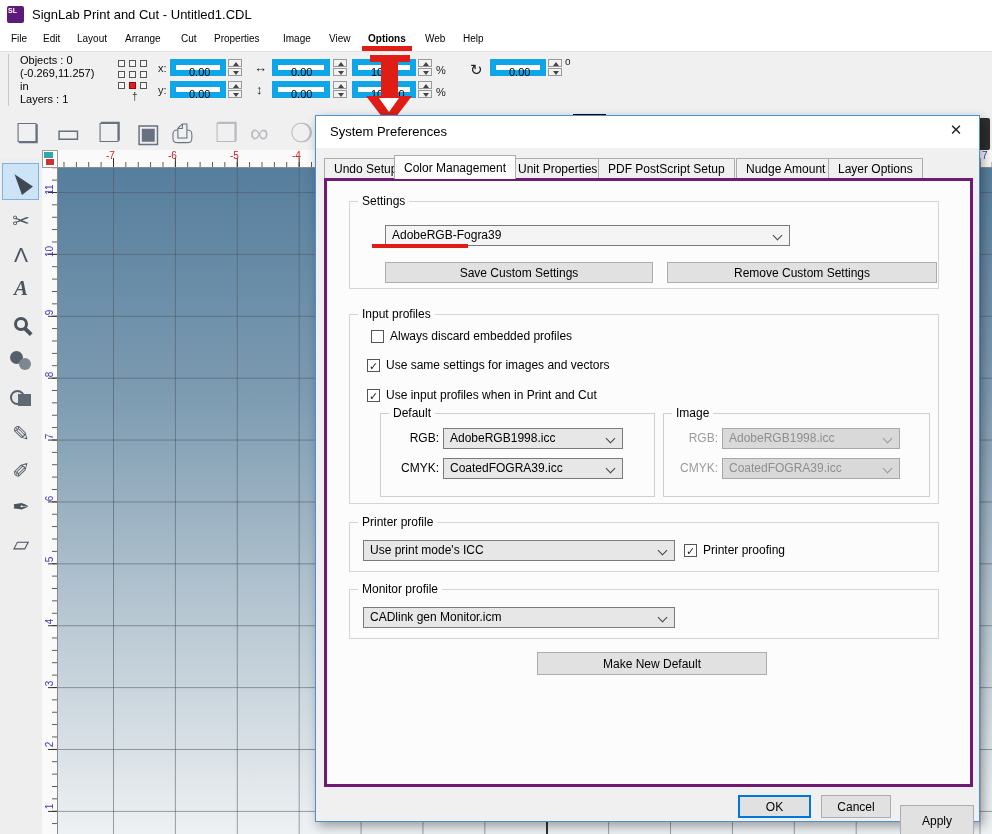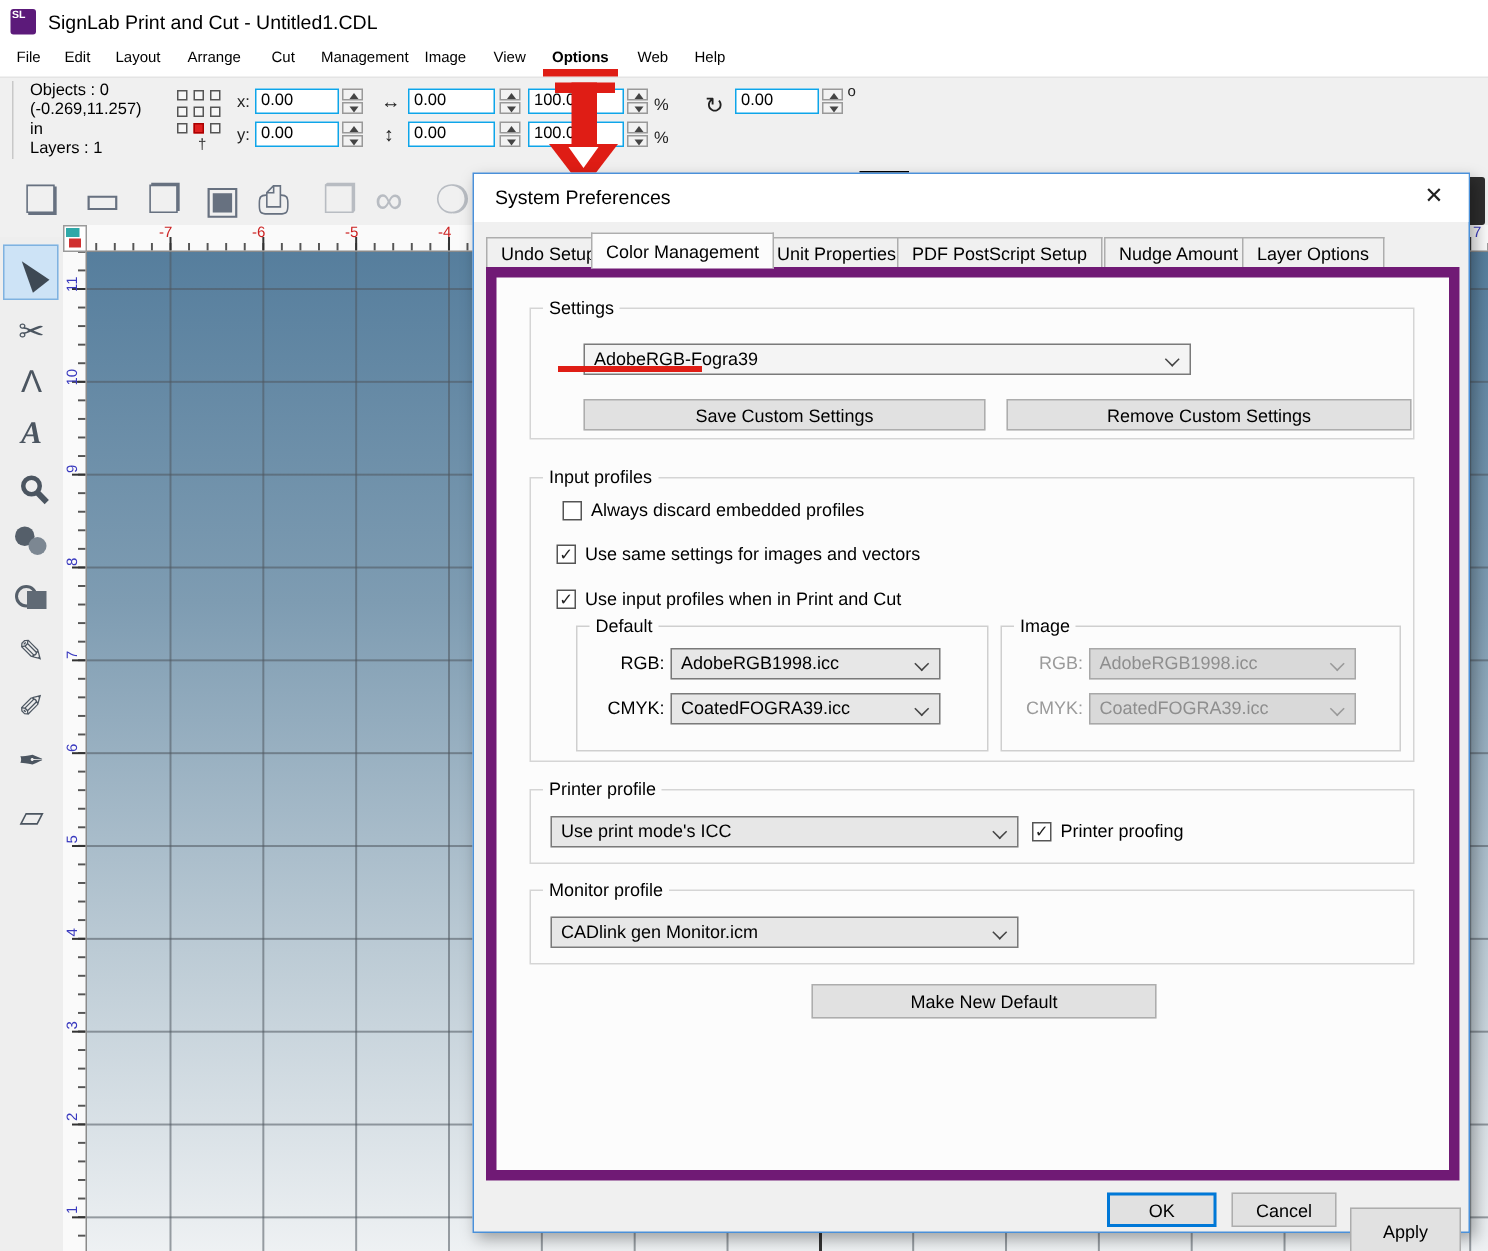--- a/index.html
+++ b/index.html
@@ -15,21 +15,21 @@
   #apptitle { margin-left:8px; font-size:13px; }
 
   #menubar { left:0; top:28px; width:992px; height:24px; background:#fff; border-bottom:1px solid #e4e4e4; }
   .menu-item { position:absolute; top:3px; font-size:10px; padding:2px 3px; }
 
   
   #toolbar { left:0; top:52px; width:992px; height:60px; background:#f0f0f0; font-size:11px; }
   #infoblock { left:8px; top:2px; line-height:13px; border-left:1px solid #c8c8c8; padding-left:11px; }
   .anch { position:absolute; width:7px; height:7px; border:1px solid #555; background:#f6f6f6; }
   .anch.red { background:#e02020; border-color:#a00; }
-  .fld { position:absolute; height:17px; background:#fff; border:1px solid #0ea5e9; font-size:11px; padding:1px 3px; line-height:13px; }
+  .fld { position:absolute; height:17px; background:#fff; border:6px solid #0ea5e9; font-size:11px; padding:1px 13px; line-height:13px; }
   .spin { position:absolute; width:14px; height:17px; }
   .sb { width:14px; height:8px; background:#f2f2f2; border:1px solid #999; position:relative; }
   .sb + .sb { margin-top:1px; }
   .sb::after { content:''; position:absolute; left:4px; top:2px; border-left:3px solid transparent; border-right:3px solid transparent; }
   .sb.up::after { border-bottom:4px solid #444; }
   .sb.dn::after { border-top:4px solid #444; }
   .tsym { position:absolute; font-size:13px; color:#222; }
   .pct { position:absolute; font-size:11px; color:#222; }
   #lockicon { left:456px; top:72px; width:18px; height:13px; background:#c9c9c9; border:1px solid #777;
     box-shadow:inset 0 2px 0 #b2b2b2; }
@@ -95,21 +95,21 @@
   
   #dialog { left:315px; top:115px; width:665px; height:707px; background:#f0f0f0; border:1px solid #4a90d9;
     box-shadow:3px 4px 10px rgba(0,0,0,.35); z-index:50; }
   #dlg-titlebar { left:0; top:0; width:663px; height:32px; background:#fff; }
   #dlg-title { left:14px; top:8px; font-size:13px; }
   #dlg-close { right:12px; top:5px; position:absolute; font-size:15px; color:#222; width:22px; text-align:center; }
   .tab { position:absolute; top:3px; height:20px; padding:3px 9px; font-size:12px; background:#f0f0f0;
     border:1px solid #adadad; border-bottom:none; white-space:nowrap; }
   .tab.active { top:0; height:24px; padding-top:5px; background:#fcfcfc; z-index:2; }
   #tabstrip { left:8px; top:39px; width:649px; height:23px; }
-  #tabpage { left:8px; top:62px; width:649px; height:609px; background:#fcfcfc; border:7px solid #701a75; }
+  #tabpage { left:8px; top:62px; width:649px; height:609px; background:#fcfcfc; border:3px solid #701a75; }
 
   .group { position:absolute; border:1px solid #d5d5d5; }
   .group > .glabel { position:absolute; top:-8px; left:8px; background:#fcfcfc; padding:0 4px; font-size:12px; }
   .btn { position:absolute; background:#e1e1e1; border:1px solid #adadad; font-size:12px;
     display:flex; align-items:center; justify-content:center; }
   .btn.focus { border:2px solid #0078d7; }
   .combo { position:absolute; height:21px; border:1px solid #7a7a7a; background:#f4f4f4; font-size:12px;
     line-height:19px; padding-left:6px; padding-right:22px; overflow:hidden; white-space:nowrap; }
   .combo::after { content:''; position:absolute; right:8px; top:6px; width:6px; height:6px;
     border-right:1.6px solid #444; border-bottom:1.6px solid #444; transform:rotate(45deg); }
@@ -131,21 +131,21 @@
     <div id="applogo">SL</div>
     <div id="apptitle">SignLab Print and Cut - Untitled1.CDL</div>
   </div>
 
   <div class="abs" id="menubar">
     <span class="menu-item" style="left:8px">File</span>
     <span class="menu-item" style="left:40px">Edit</span>
     <span class="menu-item" style="left:74px">Layout</span>
     <span class="menu-item" style="left:122px">Arrange</span>
     <span class="menu-item" style="left:178px">Cut</span>
-    <span class="menu-item" style="left:211px">Management</span>
+    <span class="menu-item" style="left:211px">Properties</span>
     <span class="menu-item" style="left:280px">Image</span>
     <span class="menu-item" style="left:326px">View</span>
     <span class="menu-item" style="left:365px; position:absolute;font-weight:bold;">
       <span>Options</span>
       <span id="ann-underline"></span>
     </span>
     <span class="menu-item" style="left:422px">Web</span>
     <span class="menu-item" style="left:460px">Help</span>
   </div>
 

